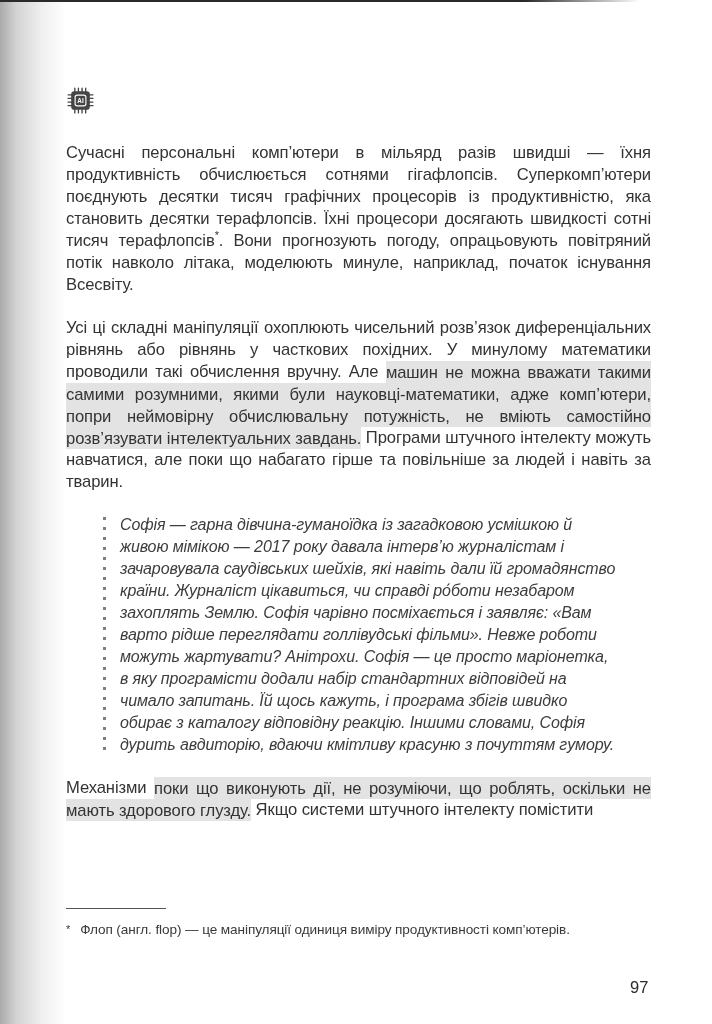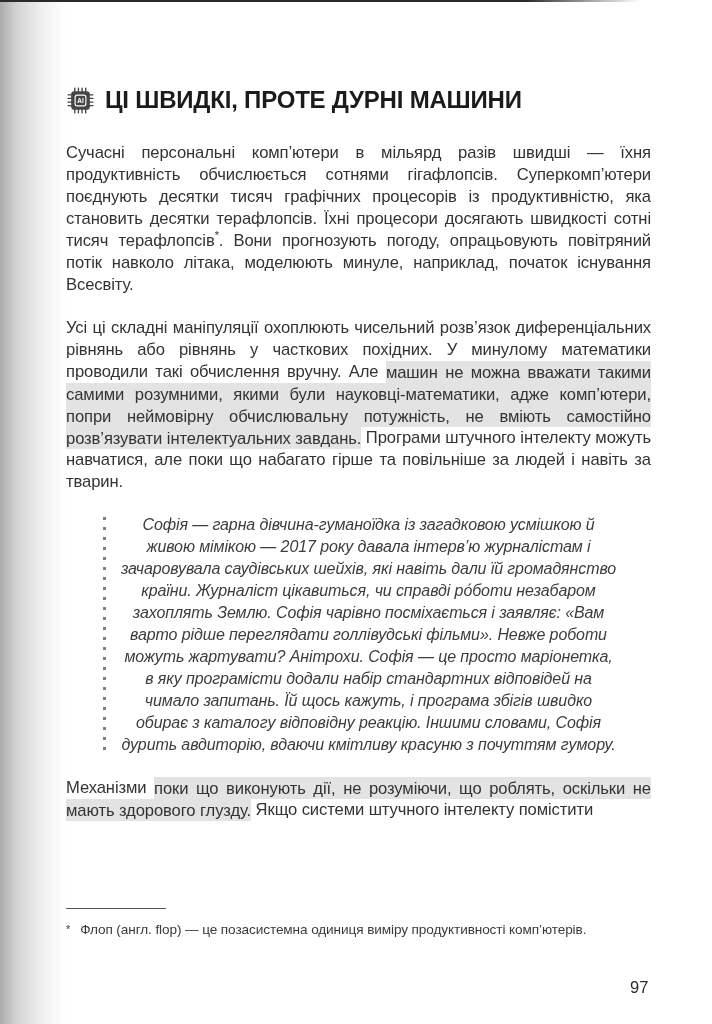--- a/index.html
+++ b/index.html
@@ -58,21 +58,21 @@
   }
 
   .quote {
     position: relative;
     margin: 0 0 21px 37px;
     padding-left: 17px;
     width: 497px;
     font-style: italic;
     font-size: 16px; line-height: 22px;
     color: #3d3d3d;
-    text-align: center;
+    text-align: left;
     letter-spacing: -0.1px;
   }
   .quote::before {
     content: "";
     position: absolute; left: 0; top: 3px; bottom: 1px; width: 3px;
     background-image: repeating-linear-gradient(to bottom, #7f7f7f 0px, #7f7f7f 3px, transparent 3px, transparent 10px);
   }
 
   .footnote-block {
     position: absolute; left: 66px; top: 908px; width: 585px;
@@ -107,21 +107,20 @@
       <g stroke="#454545" stroke-width="1.3" stroke-linecap="round">
         <path d="M8.5 2v3.5M12 2v3.5M15.5 2v3.5M19 2v3.5"></path>
         <path d="M8.5 22.5V26M12 22.5V26M15.5 22.5V26M19 22.5V26"></path>
         <path d="M2 8.5h3.5M2 12h3.5M2 15.5h3.5M2 19h3.5"></path>
         <path d="M22.5 8.5H26M22.5 12H26M22.5 15.5H26M22.5 19H26"></path>
       </g>
       <rect x="5" y="5" width="18" height="18" rx="3" fill="#454545"></rect>
       <rect x="8.8" y="8.8" width="10.4" height="10.4" rx="2" fill="none" stroke="#ffffff" stroke-width="1.1"></rect>
       <text x="14" y="16.4" text-anchor="middle" font-size="6.2" font-weight="bold" fill="#ffffff" font-family="Liberation Sans, sans-serif">AI</text>
     </svg>
-    <h1 class="page-title">ЦІ ШВИДКІ, ПРОТЕ ДУРНІ МАШИНИ</h1>
   </div>
 
 
   <p class="body-par">
     <span>Сучасні персональні комп’ютери в мільярд разів швидші — їхня продуктивність обчислюється сотнями гігафлопсів. Суперкомп’ютери поєднують десятки тисяч графічних процесорів із продуктивністю, яка становить десятки терафлопсів. Їхні процесори досягають швидкості сотні тисяч терафлопсів</span><sup class="fn-ref">*</sup><span>. Вони прогнозують погоду, опрацьовують повітряний потік навколо літака, моделюють минуле, наприклад, початок існування Всесвіту.</span>
   </p>
 
   <p class="body-par">
     <span>Усі ці складні маніпуляції охоплюють чисельний розв’язок диференціальних рівнянь або рівнянь у часткових похідних. У минулому математики проводили такі обчислення вручну. Але </span><span class="hl">машин не можна вважати такими самими розумними, якими були науковці-математики, адже комп’ютери, попри неймовірну обчислювальну потужність, не вміють самостійно розв’язувати інтелектуальних завдань.</span><span> Програми штучного інтелекту можуть навчатися, але поки що набагато гірше та повільніше за людей і навіть за тварин.</span>
   </p>
@@ -133,17 +132,17 @@
   <p class="body-par">
     <span>Механізми </span><span class="hl">поки що виконують дії, не розуміючи, що роблять, оскільки не мають здорового глузду.</span><span> Якщо системи штучного інтелекту помістити</span>
   </p>
 
 </div>
 
 <div class="footnote-block">
   <div class="footnote-divider"></div>
   <div class="footnote-line">
     <span class="footnote-marker">*</span>
-    <span>Флоп (англ. flop) — це позасистемна одиниця виміру продуктивності комп’ютерів.</span>
+    <span>Флоп (англ. flop) — це маніпуляції одиниця виміру продуктивності комп’ютерів.</span>
   </div>
 </div>
 
 <div class="page-number">97</div>
 
 </body></html>

